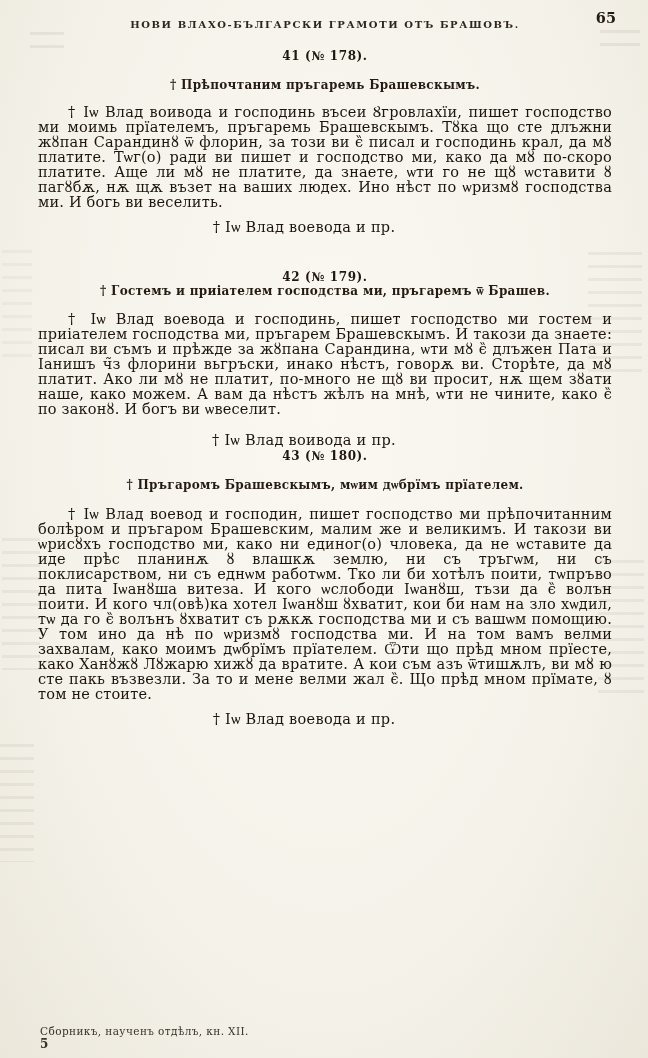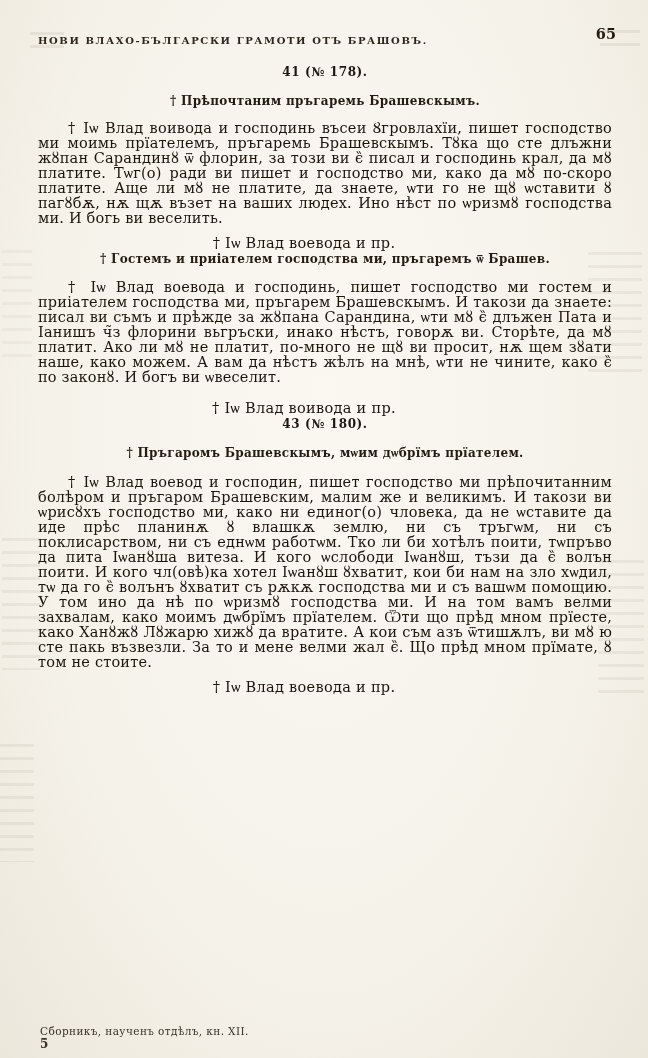--- a/index.html
+++ b/index.html
@@ -8,21 +8,21 @@
 
   .page {
     position:relative;
     width:648px; height:1058px;
     overflow:hidden;
     padding:10px 36px 0 38px;
     color:#241c13;
     background: radial-gradient(ellipse at 50% 38%, #faf8f1 0%, #f5f2ea 62%, #ebe7db 100%);
   }
 
-  .running-head { position:relative; text-align:left; margin-top:19px; height:16px; }
+  .running-head { position:relative; text-align:center; margin-top:3px; height:16px; }
   .head-title {
     font-size:10px; font-weight:bold; letter-spacing:1.6px; color:#2e261c;
   }
   .page-num {
     position:absolute; right:-4px; top:-4px;
     font-size:14.5px; font-weight:bold; letter-spacing:0;
   }
 
   .charter-heading {
     text-align:center; font-size:12px; font-weight:bold; letter-spacing:.6px; color:#20180f;
@@ -90,20 +90,21 @@
   </div>
 
   <section class="charter" id="c41">
     <h2 class="charter-heading">41 (№ 178).</h2>
     <h3 class="salutation">† Прѣпочтаним пръгаремь Брашевскымъ.</h3>
     <p class="body-text">† Іѡ Влад воивода и господинь въсеи Ȣгровлахїи, пишет господство ми моимь прїателемъ, пръгаремь Брашевскымъ. Тȣка що сте длъжни жȣпан Сарандинȣ ѿ флорин, за този ви є̏ писал и господинь крал, да мȣ платите. Тѡг(о) ради ви пишет и господство ми, како да мȣ по-скоро платите. Аще ли мȣ не платите, да знаете, ѡти го не щȣ ѡставити ȣ пагȣбѫ, нѫ щѫ възет на ваших людех. Ино нѣст по ѡризмȣ господства ми. И богь ви веселить.</p>
     <p class="signature">† Іѡ Влад воевода и пр.</p>
   </section>
 
   <section class="charter" id="c42">
+    <h2 class="charter-heading">42 (№ 179).</h2>
     <h3 class="salutation">† Гостемъ и приіателем господства ми, пръгаремъ ѿ Брашев.</h3>
     <p class="body-text">† Іѡ Влад воевода и господинь, пишет господство ми гостем и приіателем господства ми, пръгарем Брашевскымъ. И такози да знаете: писал ви съмъ и прѣжде за жȣпана Сарандина, ѡти мȣ є̏ длъжен Пата и Іанишъ ч̃з флорини вьгръски, инако нѣстъ, говорѫ ви. Сторѣте, да мȣ платит. Ако ли мȣ не платит, по-много не щȣ ви просит, нѫ щем зȣати наше, како можем. А вам да нѣстъ жѣлъ на мнѣ, ѡти не чините, како є̏ по законȣ. И богъ ви ѡвеселит.</p>
     <p class="signature">† Іѡ Влад воивода и пр.</p>
   </section>
 
   <section class="charter" id="c43">
     <h2 class="charter-heading">43 (№ 180).</h2>
     <h3 class="salutation">† Пръгаромъ Брашевскымъ, мѡим дѡбрїмъ прїателем.</h3>
     <p class="body-text">† Іѡ Влад воевод и господин, пишет господство ми прѣпочитанним болѣром и пръгаром Брашевским, малим же и великимъ. И такози ви ѡрисȣхъ господство ми, како ни единог(о) чловека, да не ѡставите да иде прѣс планинѫ ȣ влашкѫ землю, ни съ тръгѡм, ни съ поклисарством, ни съ еднѡм работѡм. Тко ли би хотѣлъ поити, тѡпръво да пита Іѡанȣша витеза. И кого ѡслободи Іѡанȣш, тъзи да є̏ волън поити. И кого чл(овѣ)ка хотел Іѡанȣш ȣхватит, кои би нам на зло хѡдил, тѡ да го є̏ волънъ ȣхватит съ рѫкѫ господства ми и съ вашѡм помощию. У том ино да нѣ по ѡризмȣ господства ми. И на том вамъ велми захвалам, како моимъ дѡбрїмъ прїателем. Ѿти що прѣд мном прїесте, како Ханȣжȣ Лȣжарю хижȣ да вратите. А кои съм азъ ѿтишѫлъ, ви мȣ ю сте пакь възвезли. За то и мене велми жал є̏. Що прѣд мном прїмате, ȣ том не стоите.</p>
     <p class="signature">† Іѡ Влад воевода и пр.</p>

